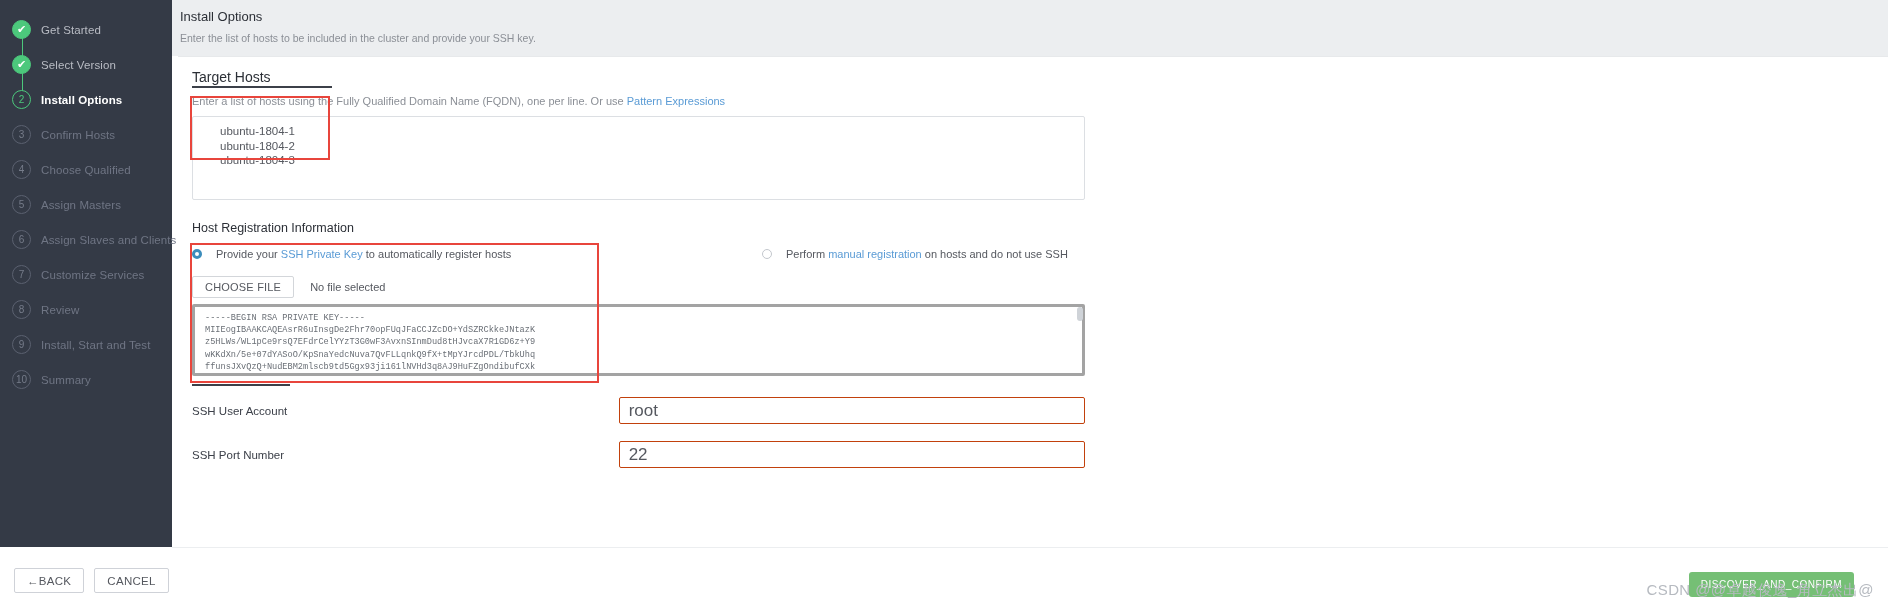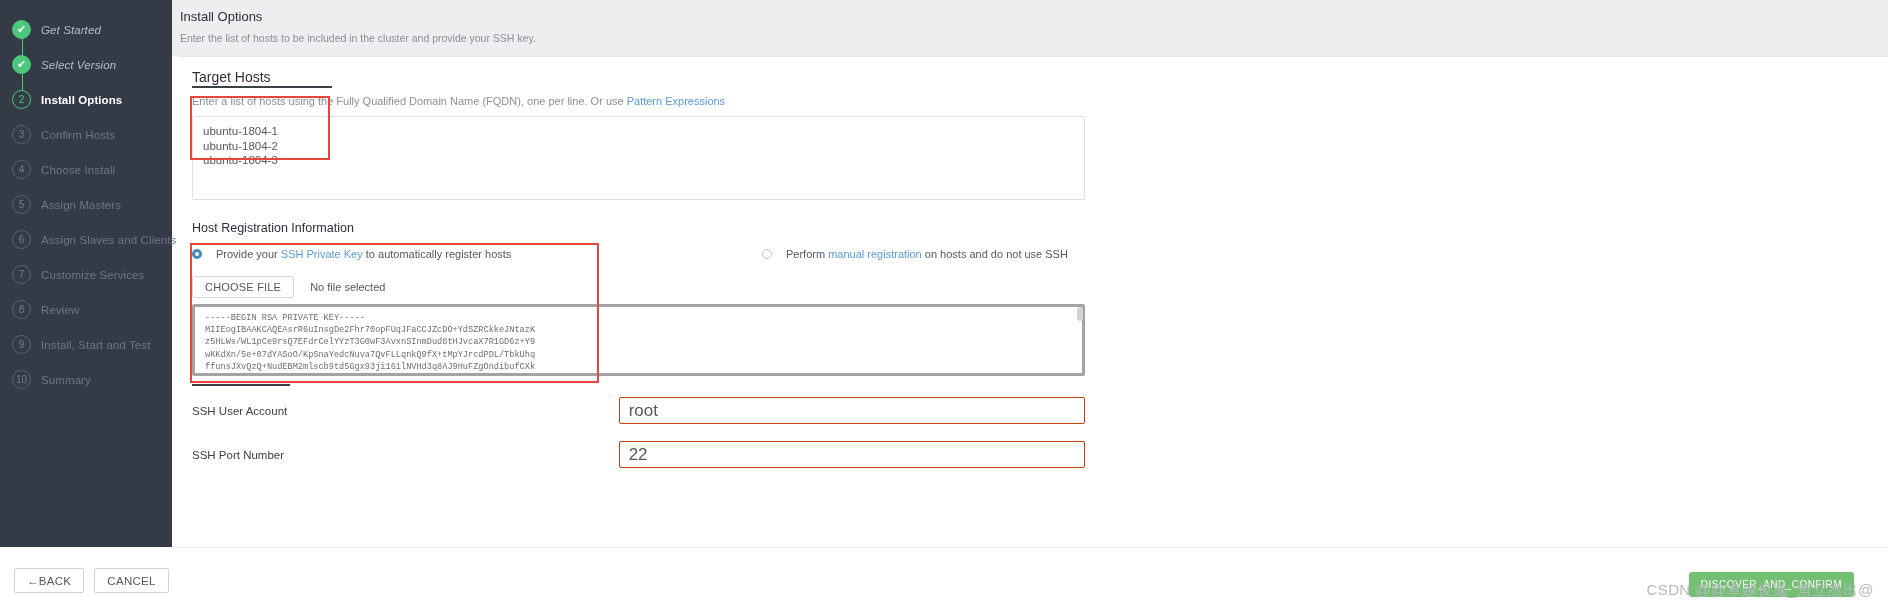--- a/index.html
+++ b/index.html
@@ -64,21 +64,21 @@
     background: #343a46;
     border: 1px solid #4cc87c;
     color: #4cc87c;
   }
   .bullet.pending {
     background: #343a46;
     border: 1px solid #5b6170;
     color: #767c8a;
   }
   .step-label { font-size: 11.5px; letter-spacing: .1px; white-space: nowrap; }
-  .step.done .step-label { color: #b9bcc4; font-style: italic; }
+  .step.done .step-label { color: #b9bcc4; }
   .step.current .step-label { color: #ffffff; font-weight: bold; }
   .step.pending .step-label { color: #6f7584; }
 
   .connector {
     position: absolute;
     left: 21.5px;
     width: 1px;
     background: #4cc87c;
     z-index: 1;
   }
@@ -158,21 +158,21 @@
     color: #8b8f96;
     margin-bottom: 9px;
   }
   a.link { color: #5a9bd5; text-decoration: none; }
 
   .hosts-area {
     width: 893px;
     height: 84px;
     border: 1px solid #dcdfe3;
     border-radius: 2px;
-    padding: 7px 10px;
+    padding: 7px 27px;
     font-family: "Liberation Sans", sans-serif;
     font-size: 11.5px;
     color: #55585f;
     resize: none;
     outline: none;
     line-height: 14.5px;
     background: #fff;
   }
 
   .block-title {
@@ -339,21 +339,21 @@
       <div class="step current">
         <span class="bullet current">2</span>
         <span class="step-label">Install Options</span>
       </div>
       <div class="step pending">
         <span class="bullet pending">3</span>
         <span class="step-label">Confirm Hosts</span>
       </div>
       <div class="step pending">
         <span class="bullet pending">4</span>
-        <span class="step-label">Choose Install</span>
+        <span class="step-label">Choose Qualified</span>
       </div>
       <div class="step pending">
         <span class="bullet pending">5</span>
         <span class="step-label">Assign Masters</span>
       </div>
       <div class="step pending">
         <span class="bullet pending">6</span>
         <span class="step-label">Assign Slaves and Clients</span>
       </div>
       <div class="step pending">

